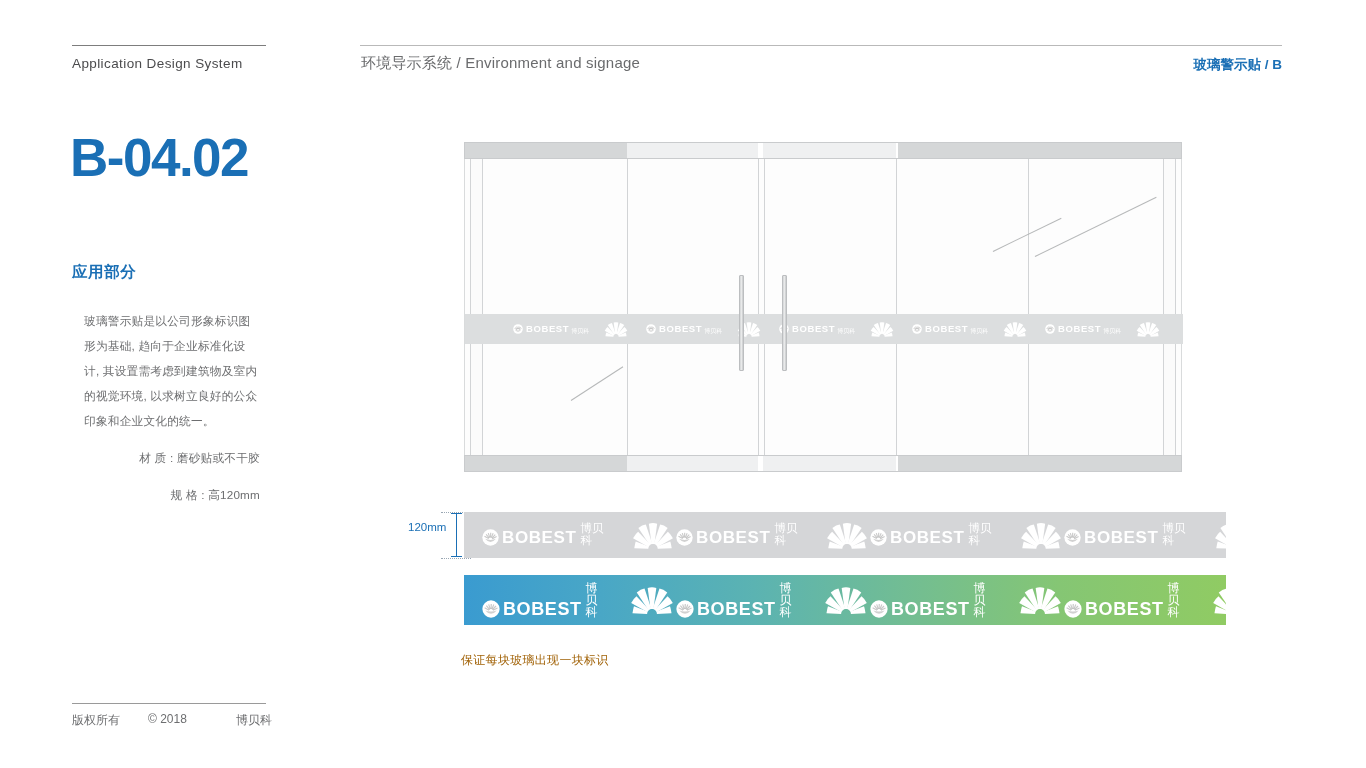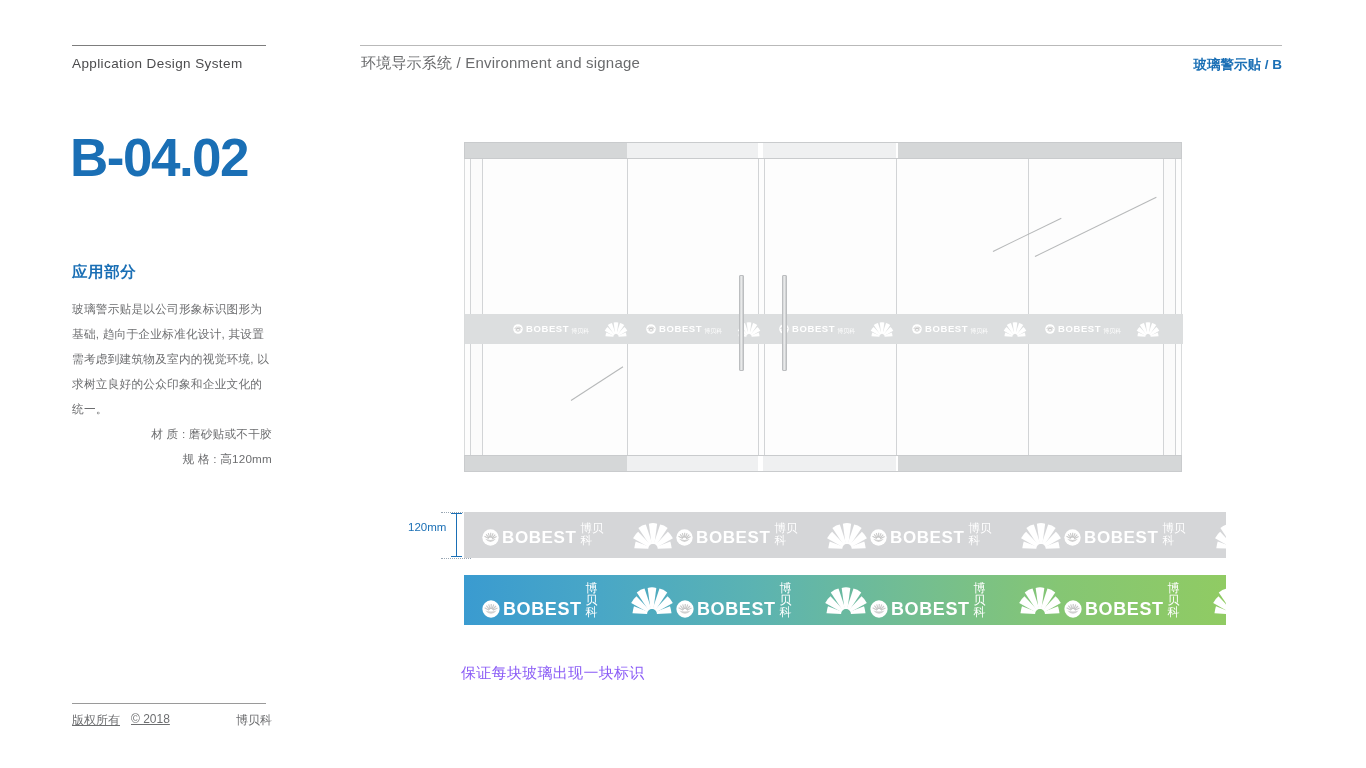--- a/index.html
+++ b/index.html
@@ -76,41 +76,41 @@
   }
   #body-copy {
     position: absolute;
     left: 72px; top: 296px;
     width: 200px;
     font-size: 11.7px;
     line-height: 25px;
     color: #6d6e70;
     letter-spacing: 0.2px;
   }
-  #body-copy p { margin: 0; }
+  #body-copy p { margin: 12px; }
   .spec-line { white-space: nowrap; text-align: right; }
 
   
   #footer-rule {
     position: absolute;
     left: 72px; top: 703px;
     width: 194px; height: 1px;
     background: #9a9a9a;
   }
   #footer {
     position: absolute;
     left: 72px; top: 712px;
     width: 200px;
     font-size: 12px;
     color: #6d6e70;
     display: flex;
     justify-content: space-between;
     white-space: nowrap;
   }
-  #footer .fgroup { display: flex; gap: 11px; text-decoration: underline; }
+  #footer .fgroup { display: flex; gap: 28px; }
 
   
   #door-figure {
     position: absolute;
     left: 464px; top: 142px;
     width: 718px; height: 330px;
   }
   .door-header-bar {
     position: absolute;
     left: 0; top: 0;
@@ -247,25 +247,24 @@
   }
   .dim-ext {
     position: absolute;
     left: 441px;
     width: 30px; height: 1px;
     border-top: 1px dotted #9aa7b3;
   }
   #caption {
     position: absolute;
     left: 461px; top: 652px;
-    font-size: 15px;
-    color: #8b5cf6;
+    font-size: 12px;
+    color: #a16207;
     letter-spacing: .3px;
     white-space: nowrap;
-    margin-top: 12px;
   }
 </style>
 </head>
 <body>
 
 <div id="header-rule-left"></div>
 <div id="header-rule-right"></div>
 <div id="header-left-label">Application Design System</div>
 <div id="header-center-label">环境导示系统 / Environment and signage</div>
 <div id="header-right-label">玻璃警示贴 / B</div>

